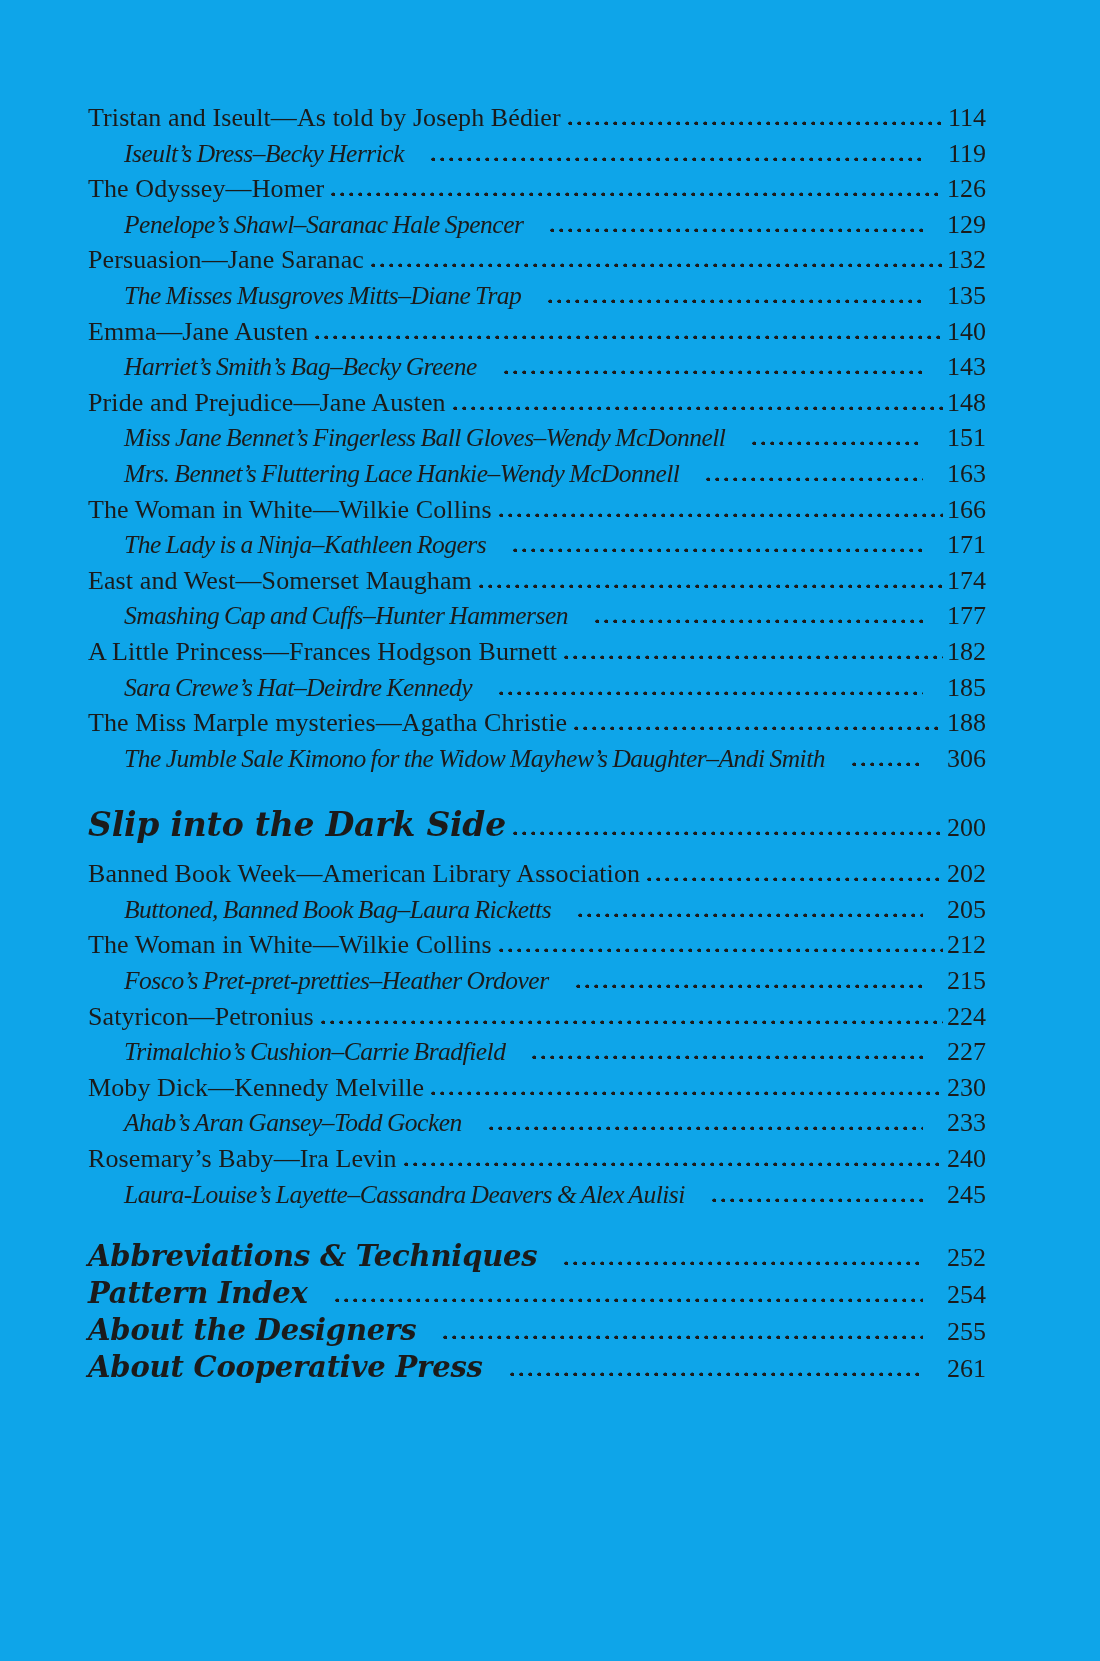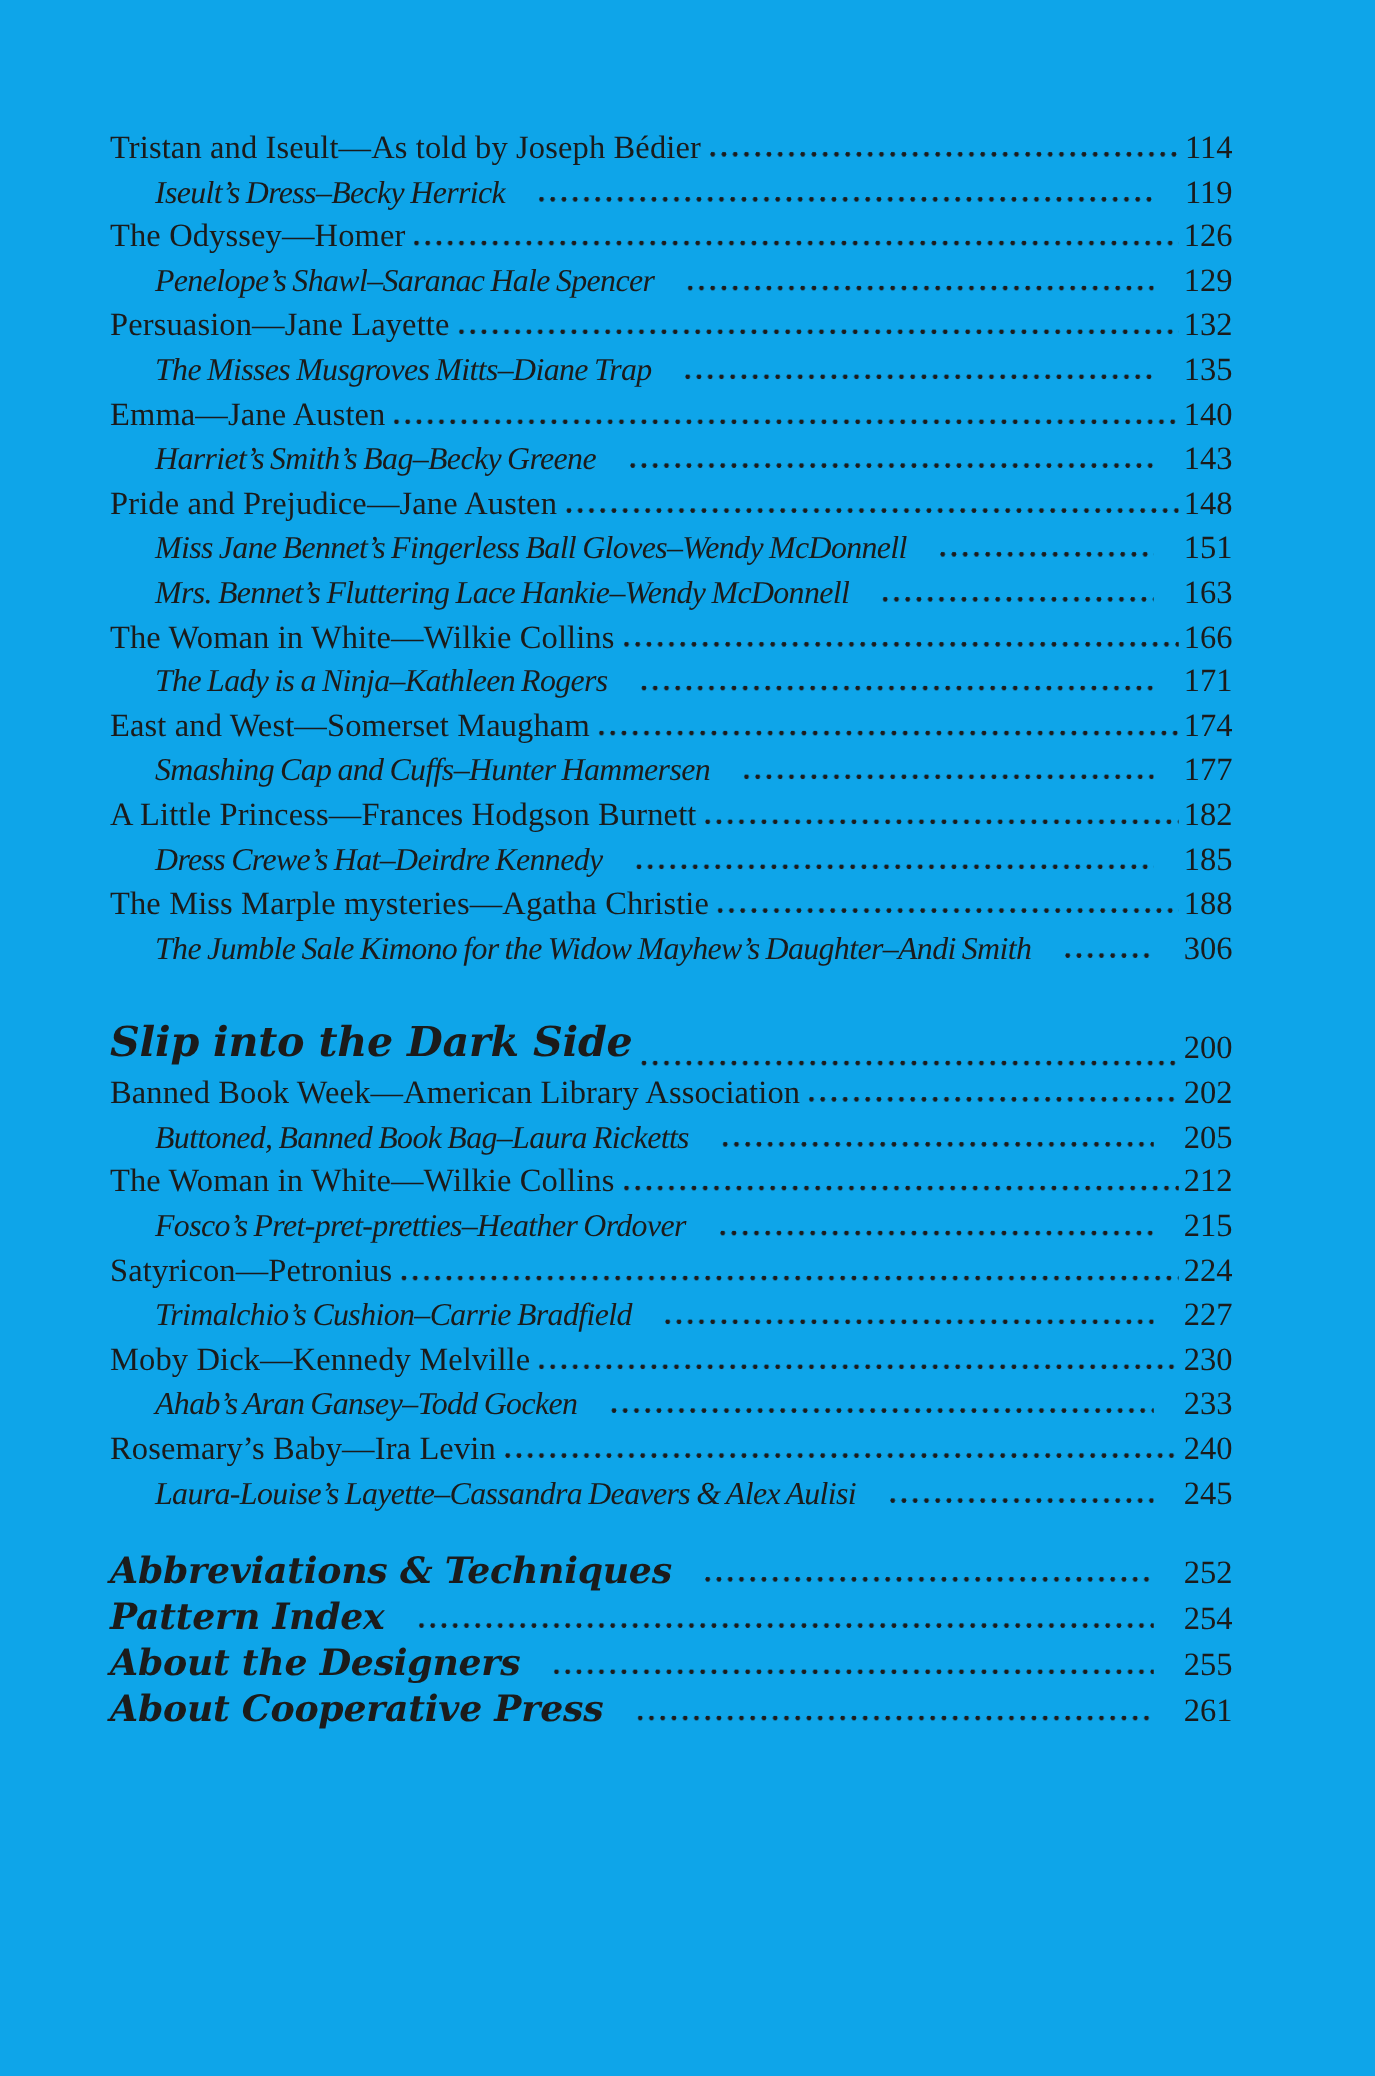--- a/index.html
+++ b/index.html
@@ -58,21 +58,20 @@
     font-size: 25.5px;
     letter-spacing: -0.5px;
     word-spacing: -1px;
   }
 
   
   .row.heading {
     height: 48px;
     margin-top: 26px;
     margin-bottom: 6px;
-    align-items: flex-end;
   }
   .row.heading .label {
     font-family: "DejaVu Serif", serif;
     font-style: italic;
     font-weight: bold;
     font-size: 33px;
     letter-spacing: -0.2px;
   }
 
   
@@ -105,21 +104,21 @@
         <span class="label">The Odyssey—Homer</span>
         <span class="leader"></span>
         <span class="pagenum">126</span>
       </div>
       <div class="row sub">
         <span class="label">Penelope’s Shawl–Saranac Hale Spencer</span>
         <span class="leader"></span>
         <span class="pagenum">129</span>
       </div>
       <div class="row main">
-        <span class="label">Persuasion—Jane Layette</span>
+        <span class="label">Persuasion—Jane Saranac</span>
         <span class="leader"></span>
         <span class="pagenum">132</span>
       </div>
       <div class="row sub">
         <span class="label">The Misses Musgroves Mitts–Diane Trap</span>
         <span class="leader"></span>
         <span class="pagenum">135</span>
       </div>
       <div class="row main">
         <span class="label">Emma—Jane Austen</span>
@@ -165,21 +164,21 @@
         <span class="label">Smashing Cap and Cuffs–Hunter Hammersen</span>
         <span class="leader"></span>
         <span class="pagenum">177</span>
       </div>
       <div class="row main">
         <span class="label">A Little Princess—Frances Hodgson Burnett</span>
         <span class="leader"></span>
         <span class="pagenum">182</span>
       </div>
       <div class="row sub">
-        <span class="label">Dress Crewe’s Hat–Deirdre Kennedy</span>
+        <span class="label">Sara Crewe’s Hat–Deirdre Kennedy</span>
         <span class="leader"></span>
         <span class="pagenum">185</span>
       </div>
       <div class="row main">
         <span class="label">The Miss Marple mysteries—Agatha Christie</span>
         <span class="leader"></span>
         <span class="pagenum">188</span>
       </div>
       <div class="row sub">
         <span class="label">The Jumble Sale Kimono for the Widow Mayhew’s Daughter–Andi Smith</span>

